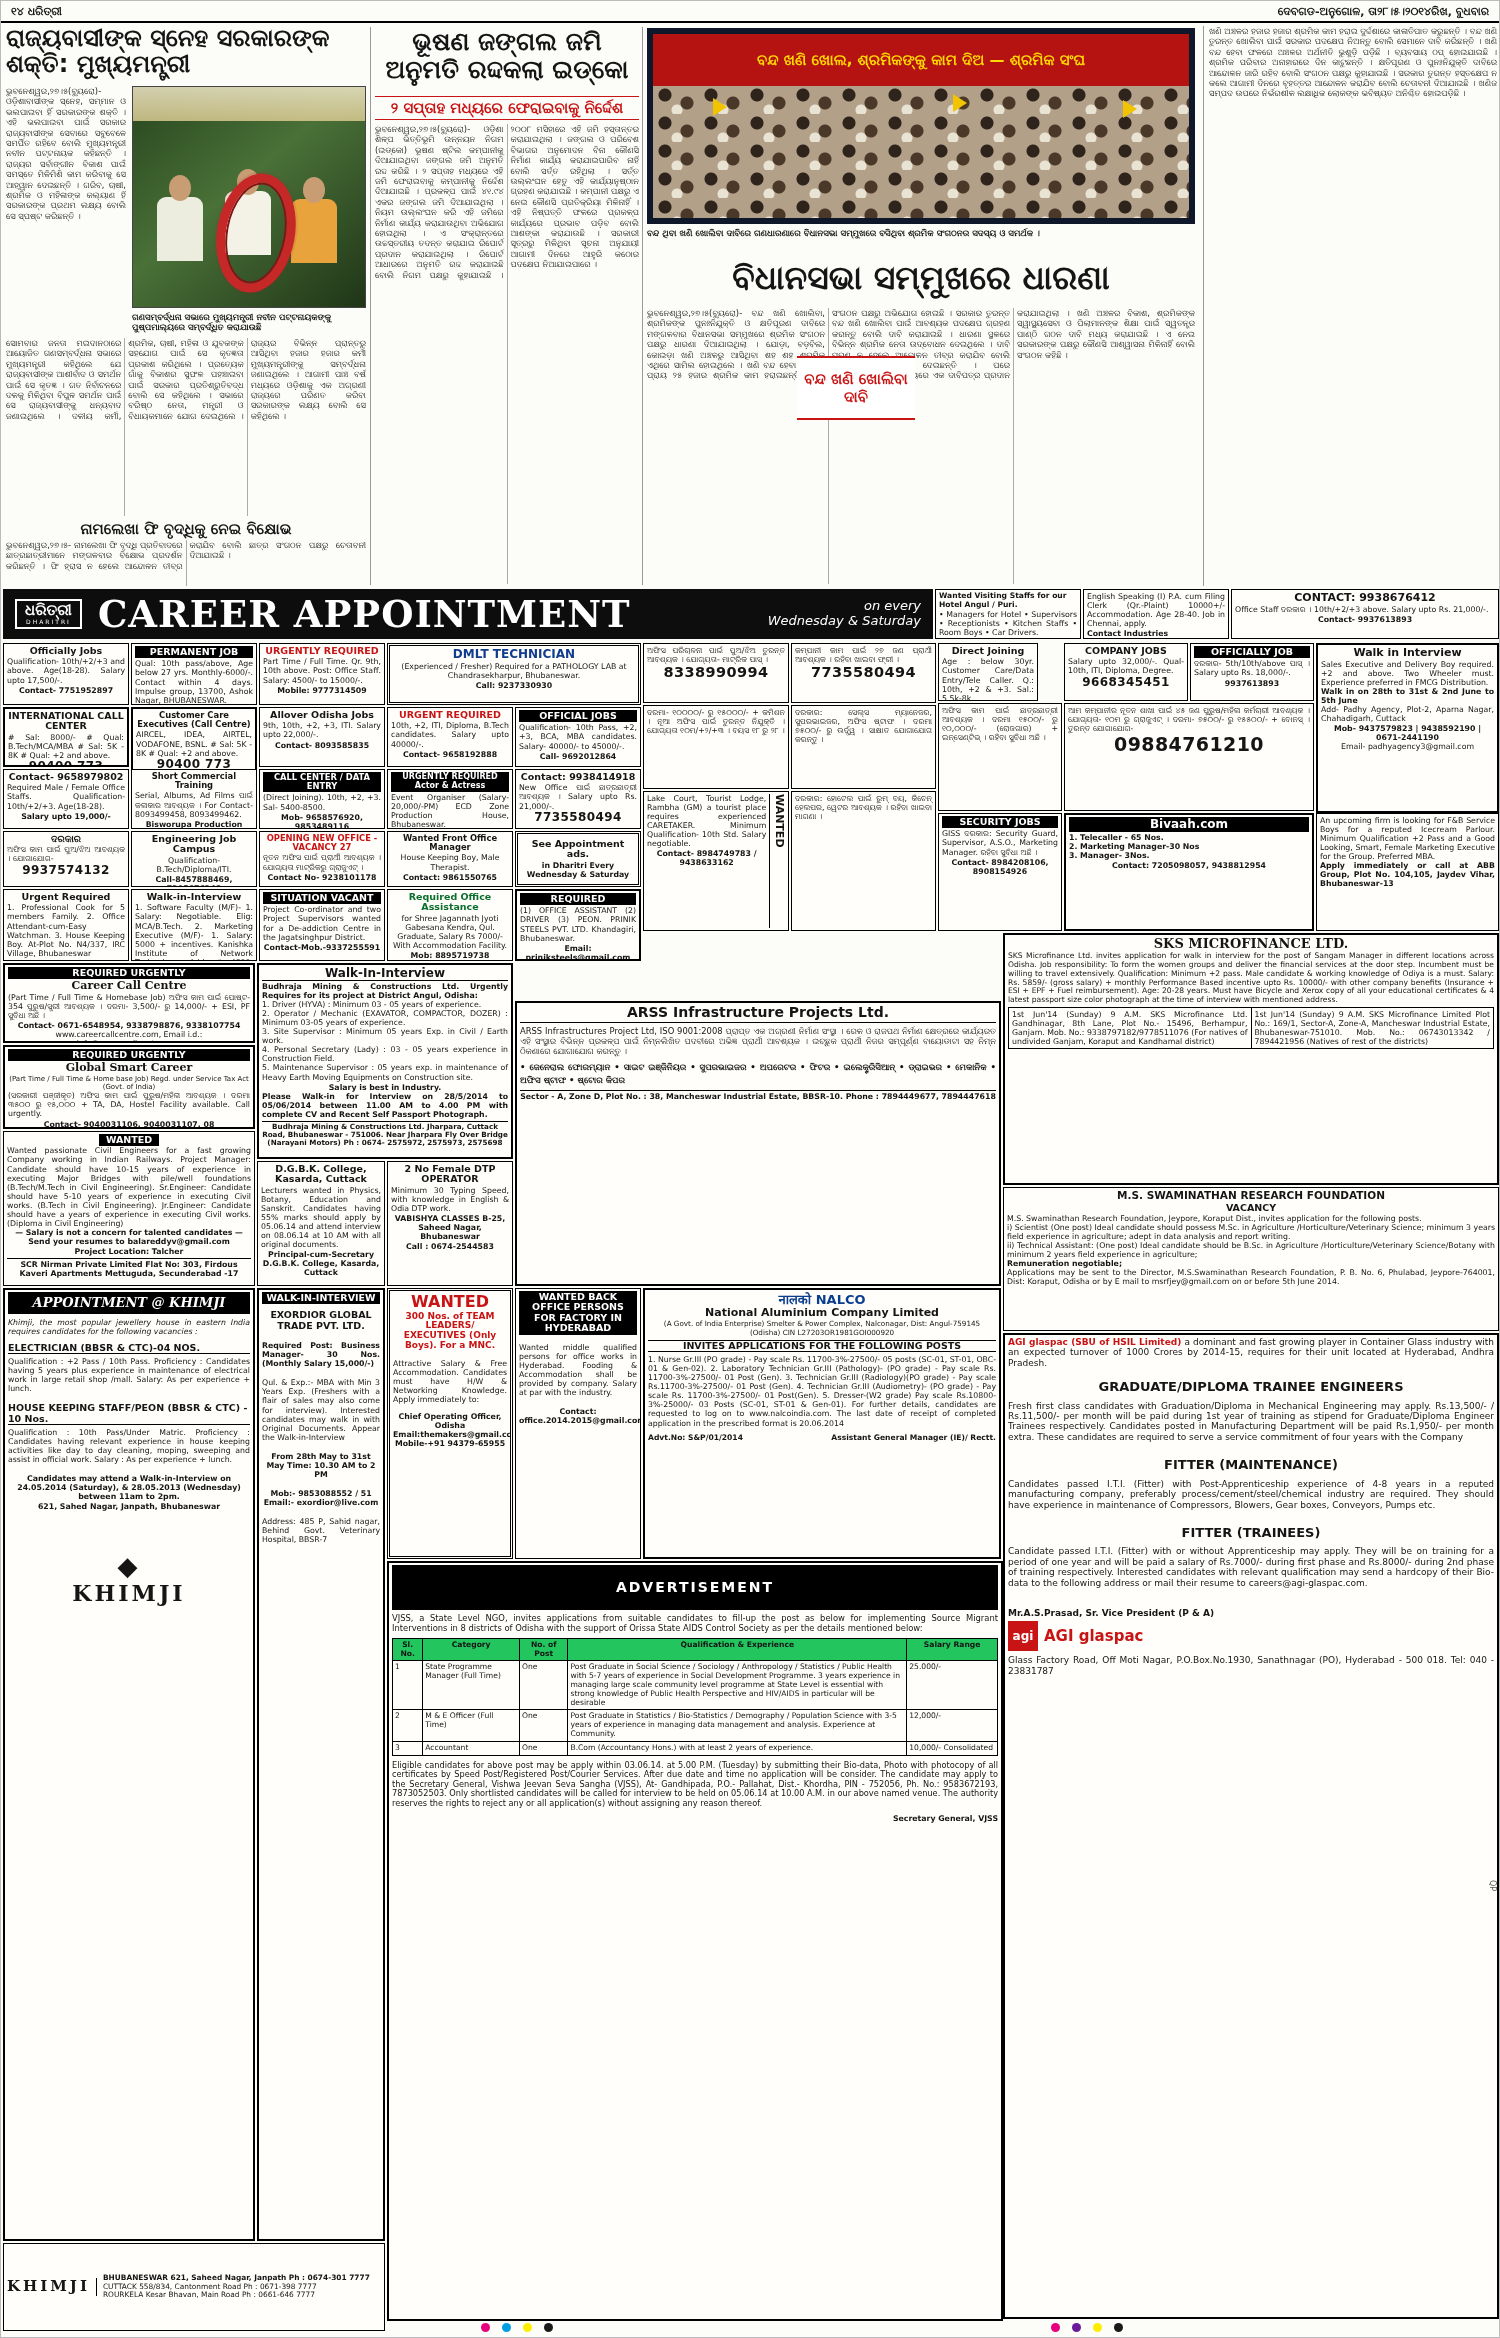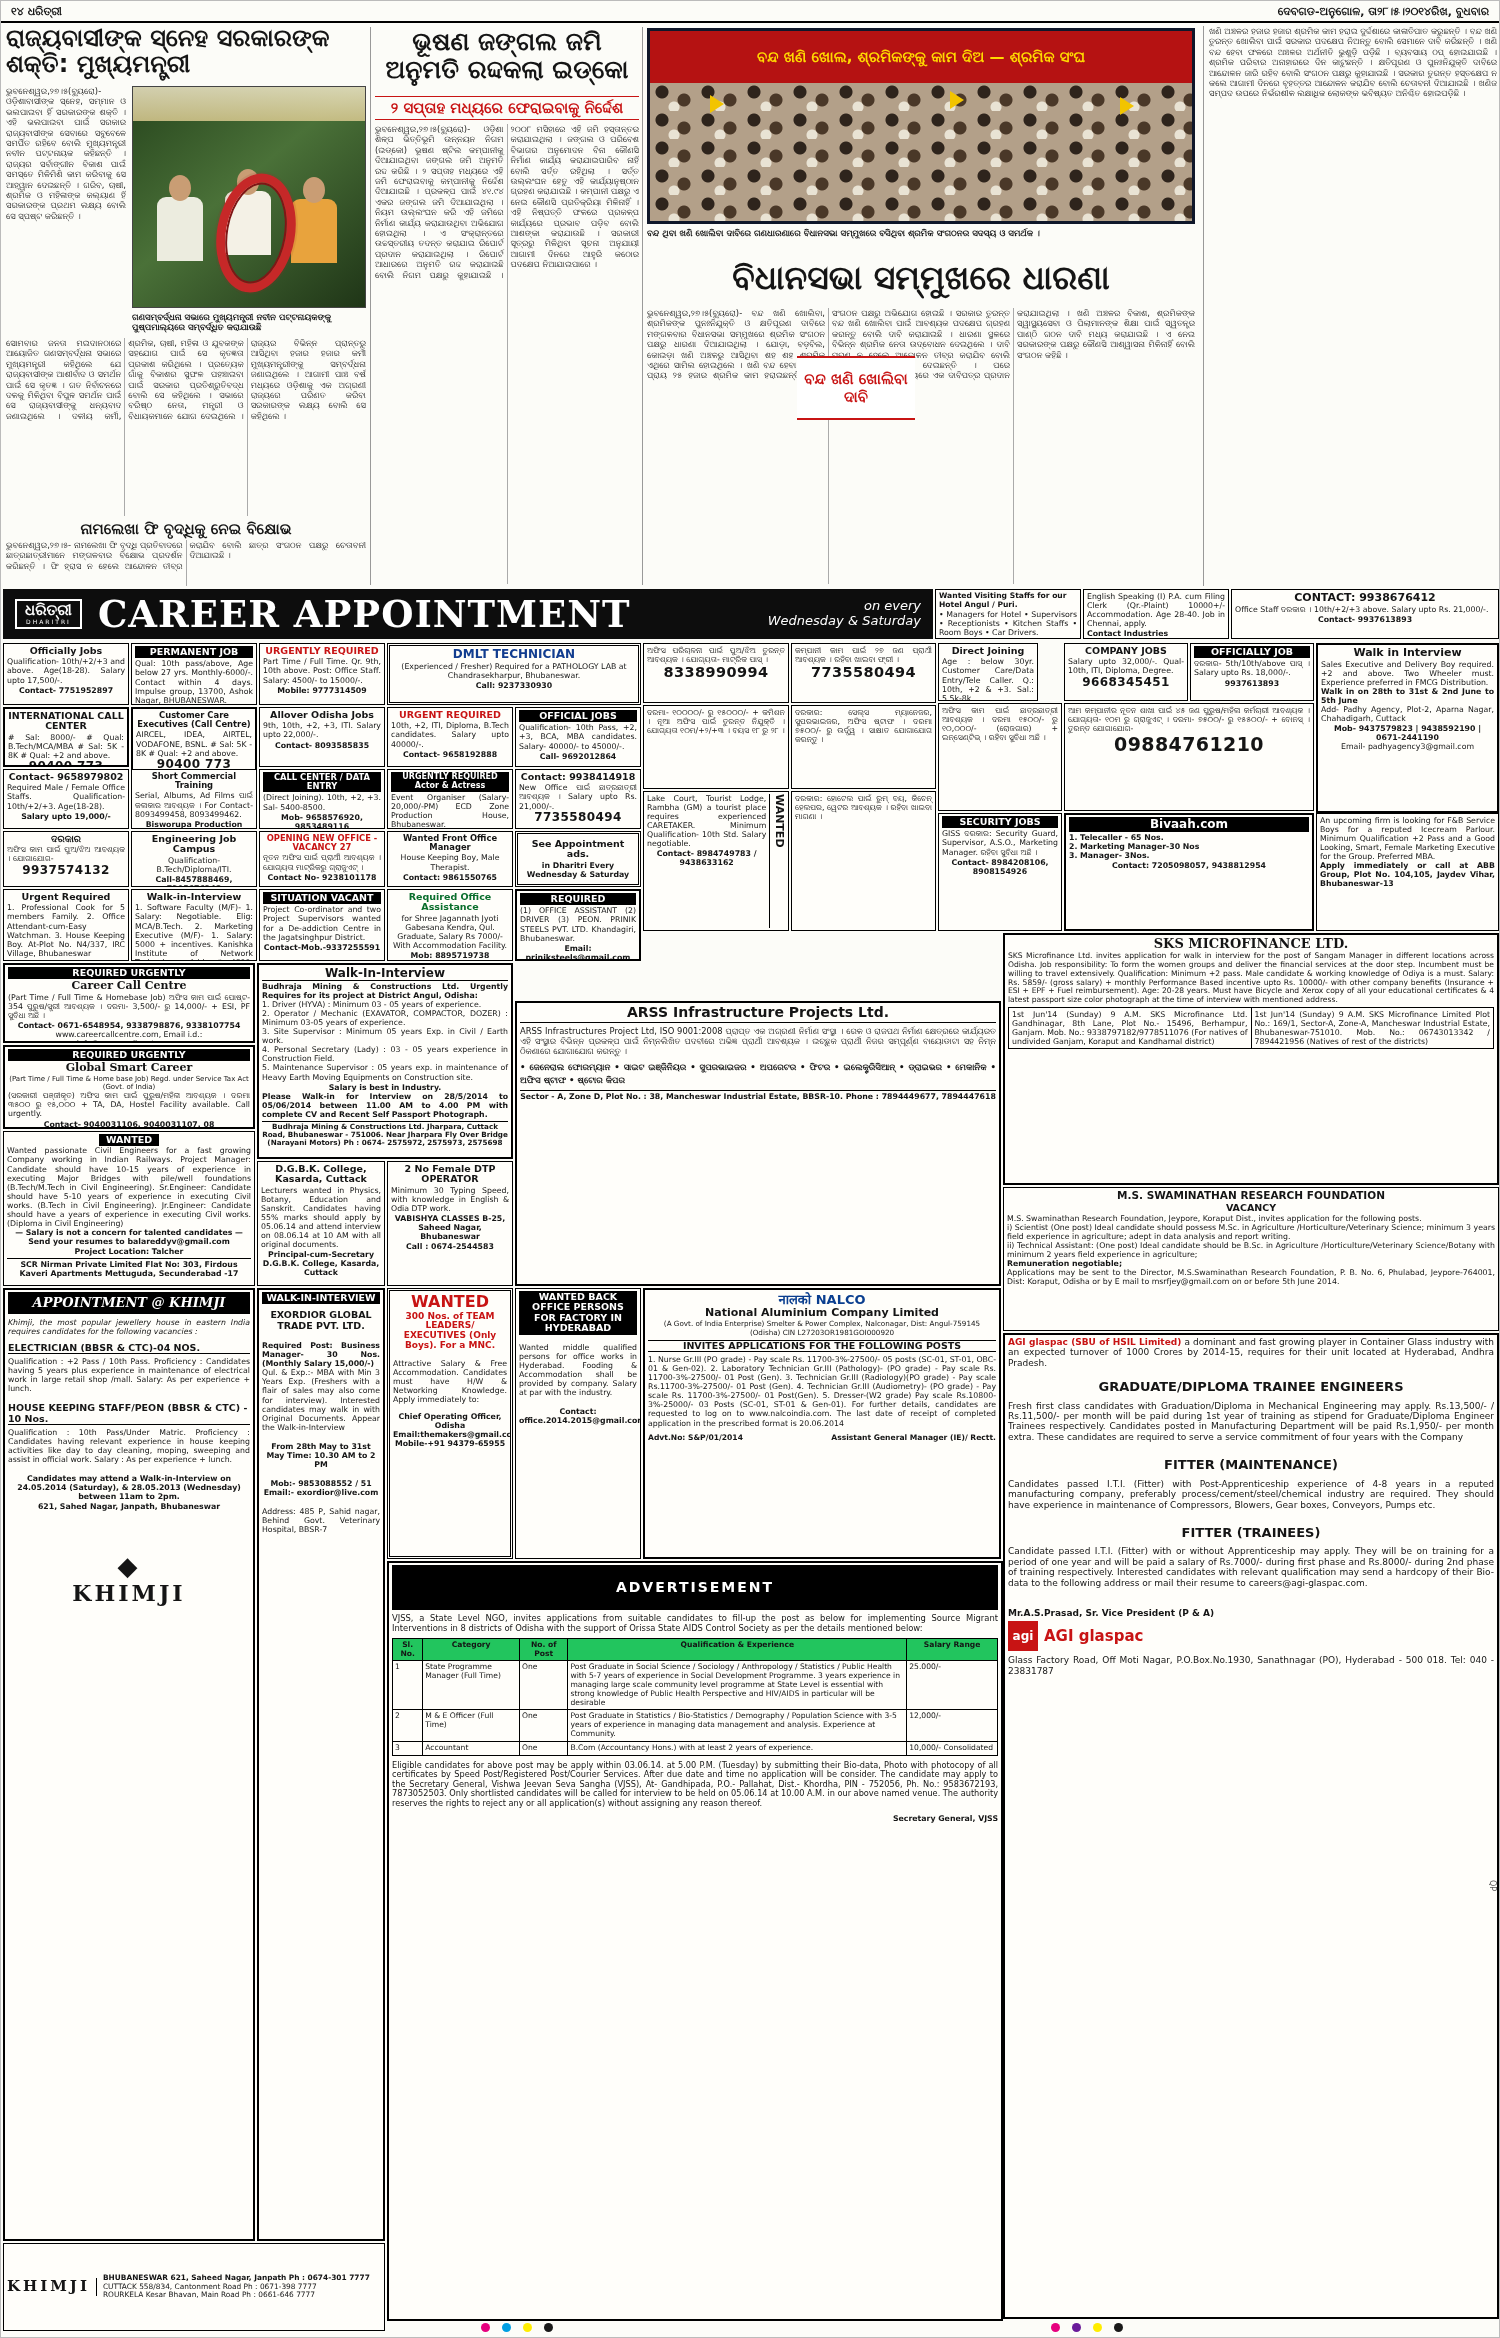--- a/index.html
+++ b/index.html
@@ -23,21 +23,21 @@
   .red { color:#c81414; }
   .cap { font-size:8.6px; font-weight:bold; line-height:10px;}
   .vrule { position:absolute; width:1px; background:#999; }
   
   .photo1 { position:absolute; overflow:hidden; background:linear-gradient(140deg,#27451d 0%,#4a7138 45%,#1f3517 100%); border:1px solid #444; }
   .p1-strip { position:absolute; left:0; top:0; right:0; height:34px; background:linear-gradient(#f0e7c8,#d9c98f); opacity:.85; }
   .ph { position:absolute; width:22px; height:26px; border-radius:50%; background:#c99d74; }
   .pb { position:absolute; width:46px; height:64px; border-radius:9px 9px 0 0; }
   .garland { position:absolute; border:9px solid #c62828; border-radius:50%; transform:rotate(10deg);
              box-shadow:inset 0 0 0 2px #7f1616, 0 0 0 2px #9c27271f; }
-  .photo3 { position:absolute; overflow:hidden; border:3px solid #0f172a; background:#4d7c0f; }
+  .photo3 { position:absolute; overflow:hidden; border:6px solid #0f172a; background:#4d7c0f; }
   .p3-banner { position:absolute; left:0; top:0; right:0; height:52px; background:linear-gradient(#c e0000,#a50f0f); background:#b51212; color:#ffd900; font-weight:bold; font-size:15px; display:flex; align-items:center; justify-content:center; text-align:center; overflow:hidden; }
   .p3-crowd { position:absolute; left:0; top:52px; right:0; bottom:0;
      background-color:#b3a089;
      background-image:
        radial-gradient(circle at 12px 9px, #2e241c 6px, transparent 7px),
        radial-gradient(circle at 34px 17px, #4a3828 6px, transparent 7px),
        radial-gradient(circle at 24px 24px, #e9e3d4 5px, transparent 6px);
      background-size:46px 28px; }
   .p3-flag { position:absolute; width:0; height:0; border-left:14px solid #f2c400; border-top:9px solid transparent; border-bottom:9px solid transparent; }
   
@@ -360,21 +360,21 @@
     <div class="t" style="font-size:14px;border-bottom:1.5px solid #000;padding-bottom:2px">ARSS Infrastructure Projects Ltd.</div>
     <div class="b" style="font-size:8.4px;margin:4px 0">ARSS Infrastructures Project Ltd, ISO 9001:2008 ପ୍ରାପ୍ତ ଏକ ଅଗ୍ରଣୀ ନିର୍ମାଣ ସଂସ୍ଥା । ରେଳ ଓ ରାଜପଥ ନିର୍ମାଣ କ୍ଷେତ୍ରରେ କାର୍ଯ୍ୟରତ ଏହି ସଂସ୍ଥାର ବିଭିନ୍ନ ପ୍ରକଳ୍ପ ପାଇଁ ନିମ୍ନଲିଖିତ ପଦବୀରେ ଅଭିଜ୍ଞ ପ୍ରାର୍ଥୀ ଆବଶ୍ୟକ । ଇଚ୍ଛୁକ ପ୍ରାର୍ଥୀ ନିଜର ସମ୍ପୂର୍ଣ୍ଣ ବାୟୋଡାଟା ସହ ନିମ୍ନ ଠିକଣାରେ ଯୋଗାଯୋଗ କରନ୍ତୁ ।</div>
     <div class="b sec" style="font-size:8.6px;line-height:1.6">• ଜେନେରାଲ ଫୋରମ୍ୟାନ  • ସାଇଟ ଇଞ୍ଜିନିୟର  • ସୁପରଭାଇଜର  • ଅପରେଟର  • ଫିଟର  • ଇଲେକ୍ଟ୍ରିସିଆନ୍  • ଡ୍ରାଇଭର  • ମେକାନିକ  • ଅଫିସ ଷ୍ଟାଫ  • ଷ୍ଟୋର କିପର</div>
     <div class="ft">Sector - A, Zone D, Plot No. : 38, Mancheswar Industrial Estate, BBSR-10.  Phone : 7894449677, 7894447618</div>
   </div>
 
   <div class="ad thick" style="left:256px;top:1287px;width:128px;height:953px">
     <div class="t t-inv">WALK-IN-INTERVIEW</div>
     <div class="t" style="margin-top:6px">EXORDIOR GLOBAL TRADE PVT. LTD.</div>
     <div class="b sec" style="margin-top:10px">Required Post: Business Manager- 30 Nos. (Monthly Salary 15,000/-)</div>
-    <div class="b" style="">Qul. &amp; Exp.:- MBA with Min 3 Years Exp. (Freshers with a flair of sales may also come for interview). Interested candidates may walk in with Original Documents. Appear the Walk-in-Interview</div>
+    <div class="b" style="margin-top:10px">Qul. &amp; Exp.:- MBA with Min 3 Years Exp. (Freshers with a flair of sales may also come for interview). Interested candidates may walk in with Original Documents. Appear the Walk-in-Interview</div>
     <div class="c" style="margin-top:10px">From 28th May to 31st May  Time: 10.30 AM to 2 PM</div>
     <div class="c" style="margin-top:10px">Mob:- 9853088552 / 51  Email:- exordior@live.com</div>
     <div class="b" style="margin-top:10px">Address: 485 P, Sahid nagar, Behind Govt. Veterinary Hospital, BBSR-7</div>
   </div>
 
   <div class="ad dbl" style="left:386px;top:1287px;width:126px;height:271px">
     <div class="t t-red" style="font-size:16px">WANTED</div>
     <div class="t t-red" style="font-size:9px">300 Nos. of TEAM LEADERS/ EXECUTIVES (Only Boys). For a MNC.</div>
     <div class="b" style="margin-top:8px">Attractive Salary &amp; Free Accommodation. Candidates must have H/W &amp; Networking Knowledge. Apply immediately to:</div>
     <div class="c" style="margin-top:8px">Chief Operating Officer, Odisha  Email:themakers@gmail.com  Mobile-+91 94379-65955</div>

